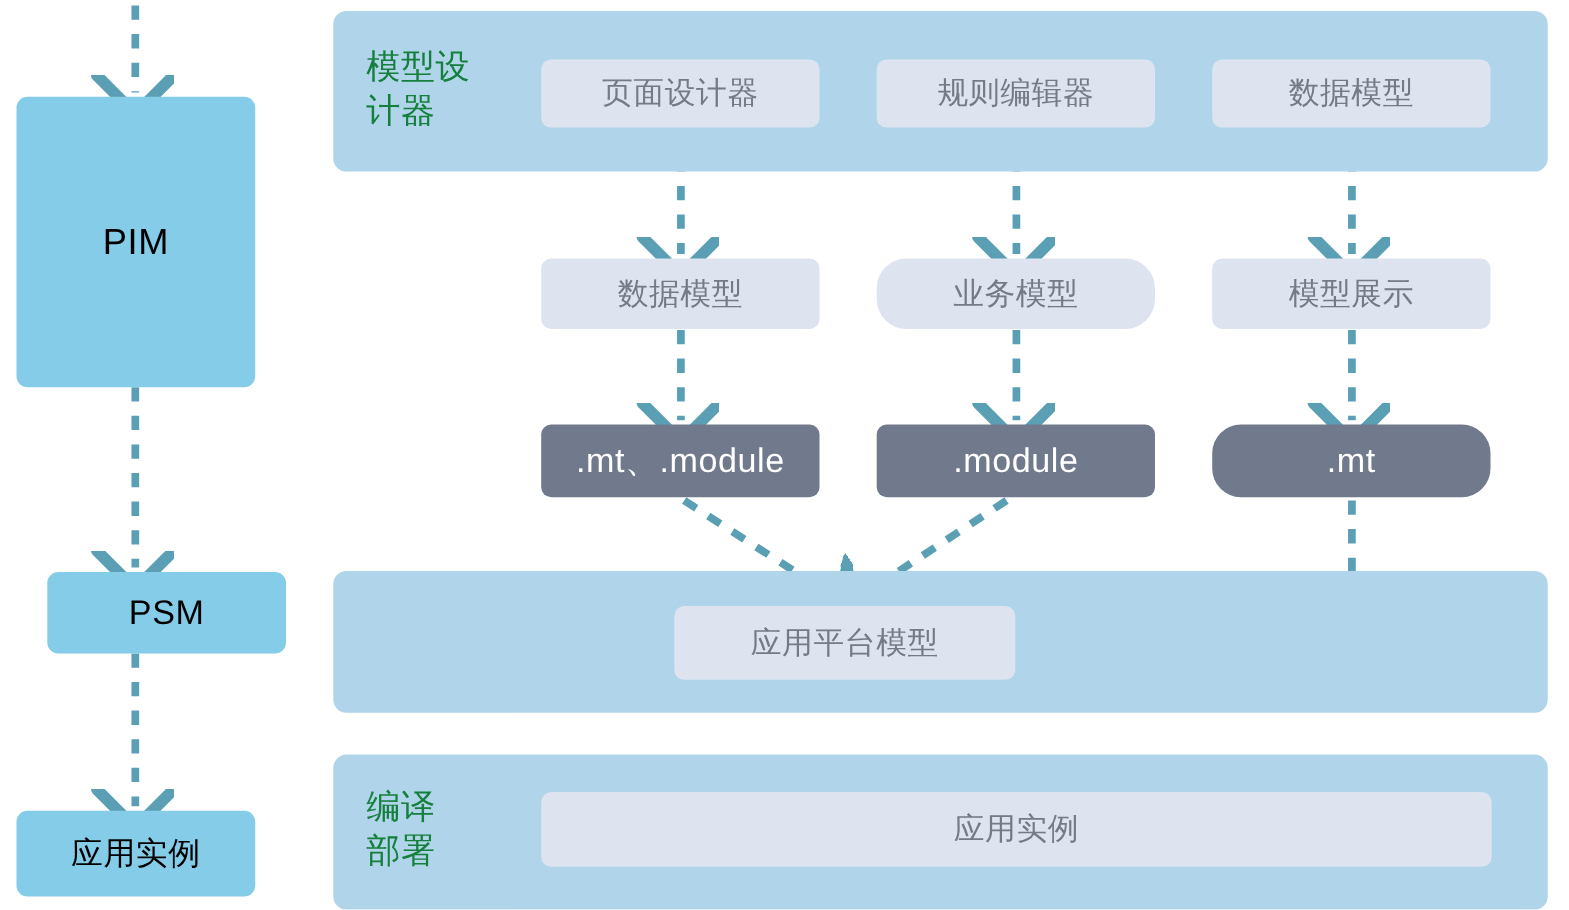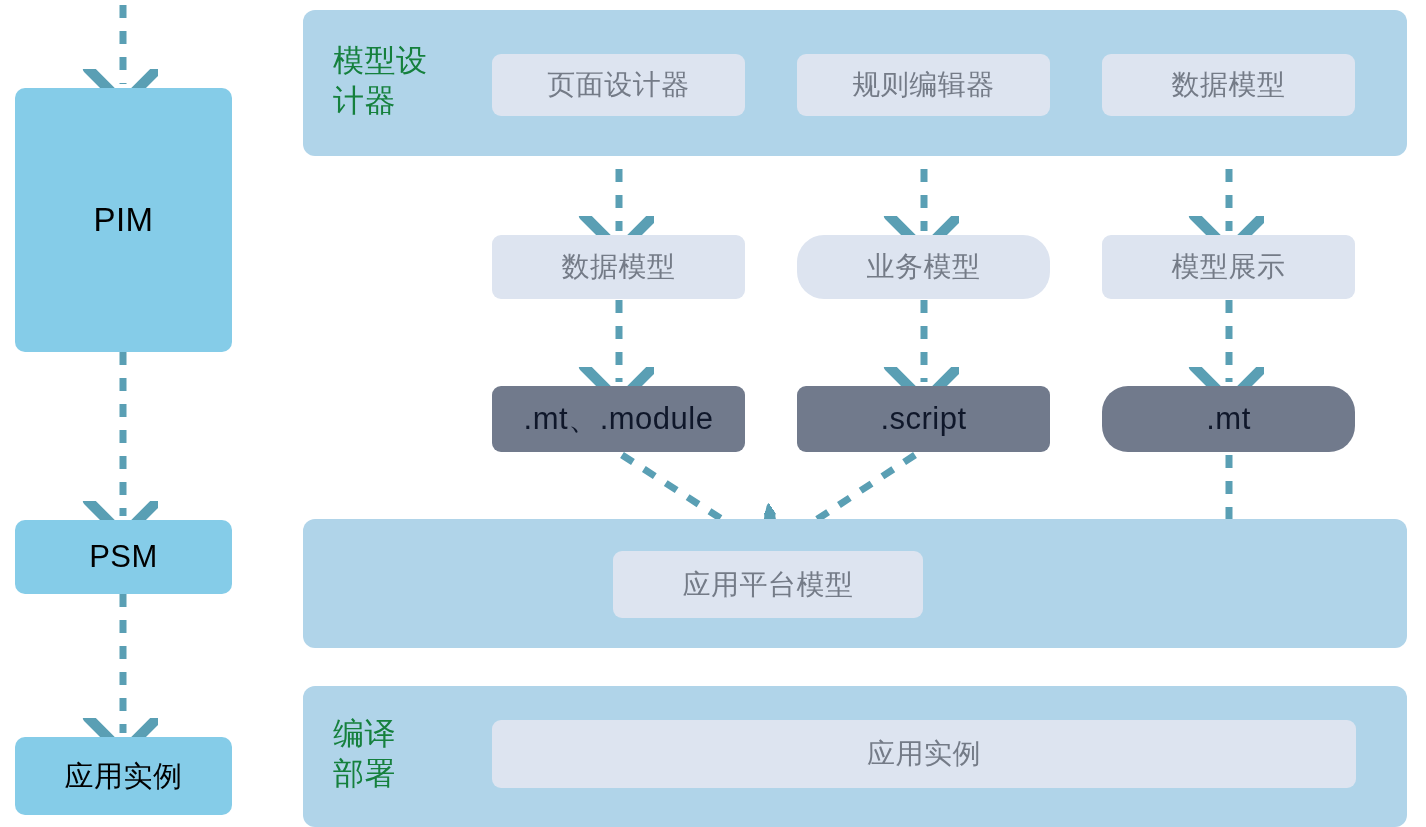--- a/index.html
+++ b/index.html
@@ -40,21 +40,21 @@
 
   
   .pipe {
     background: #85cce8;
     border-radius: 10px;
     color: #000000;
     font-size: 31px;
     letter-spacing: 0.5px;
   }
   .pipe.pim   { font-size: 33px; }
-  .pipe.psm   { font-size: 31px; }
+  .pipe.psm   { font-size: 31px; margin-left: 28px; }
   .pipe.inst  { font-size: 29px; }
 
   
   .band {
     position: absolute;
     background: #b0d4e9;
     border-radius: 12px;
     box-sizing: border-box;
   }
   .band-label {
@@ -72,21 +72,21 @@
     border-radius: 9px;
     color: #747b87;
     font-size: 28px;
     letter-spacing: 0.5px;
   }
 
   
   .artifact {
     background: #717a8c;
     border-radius: 9px;
-    color: #0f172a;
+    color: #ffffff;
     font-size: 31px;
     letter-spacing: 0.5px;
   }
 </style>
 </head>
 <body>
 
 <div id="stage">
 
   <svg id="edges" viewBox="0 0 1426 827" xmlns="http://www.w3.org/2000/svg">
@@ -139,21 +139,21 @@
   <div class="node card" style="left:1102px; top:54px; width:253px; height:62px;">数据模型</div>
 
   <div class="node card" style="left:492px; top:235px; width:253px; height:64px;">数据模型</div>
 
   <div class="node card" style="left:797px; top:235px; width:253px; height:64px;border-radius:27px;">业务模型</div>
 
   <div class="node card" style="left:1102px; top:235px; width:253px; height:64px;">模型展示</div>
 
   <div class="node artifact" style="left:492px; top:386px; width:253px; height:66px;">.mt、.module</div>
 
-  <div class="node artifact" style="left:797px; top:386px; width:253px; height:66px;">.script</div>
+  <div class="node artifact" style="left:797px; top:386px; width:253px; height:66px;">.module</div>
 
   <div class="node artifact" style="left:1102px; top:386px; width:253px; height:66px;border-radius:26px;">.mt</div>
 
   <div class="node card" style="left:613px; top:551px; width:310px; height:67px;">应用平台模型</div>
 
 
   <div class="node card" style="left:492px; top:720px; width:864px; height:68px;">应用实例</div>
 
 </div>
 

